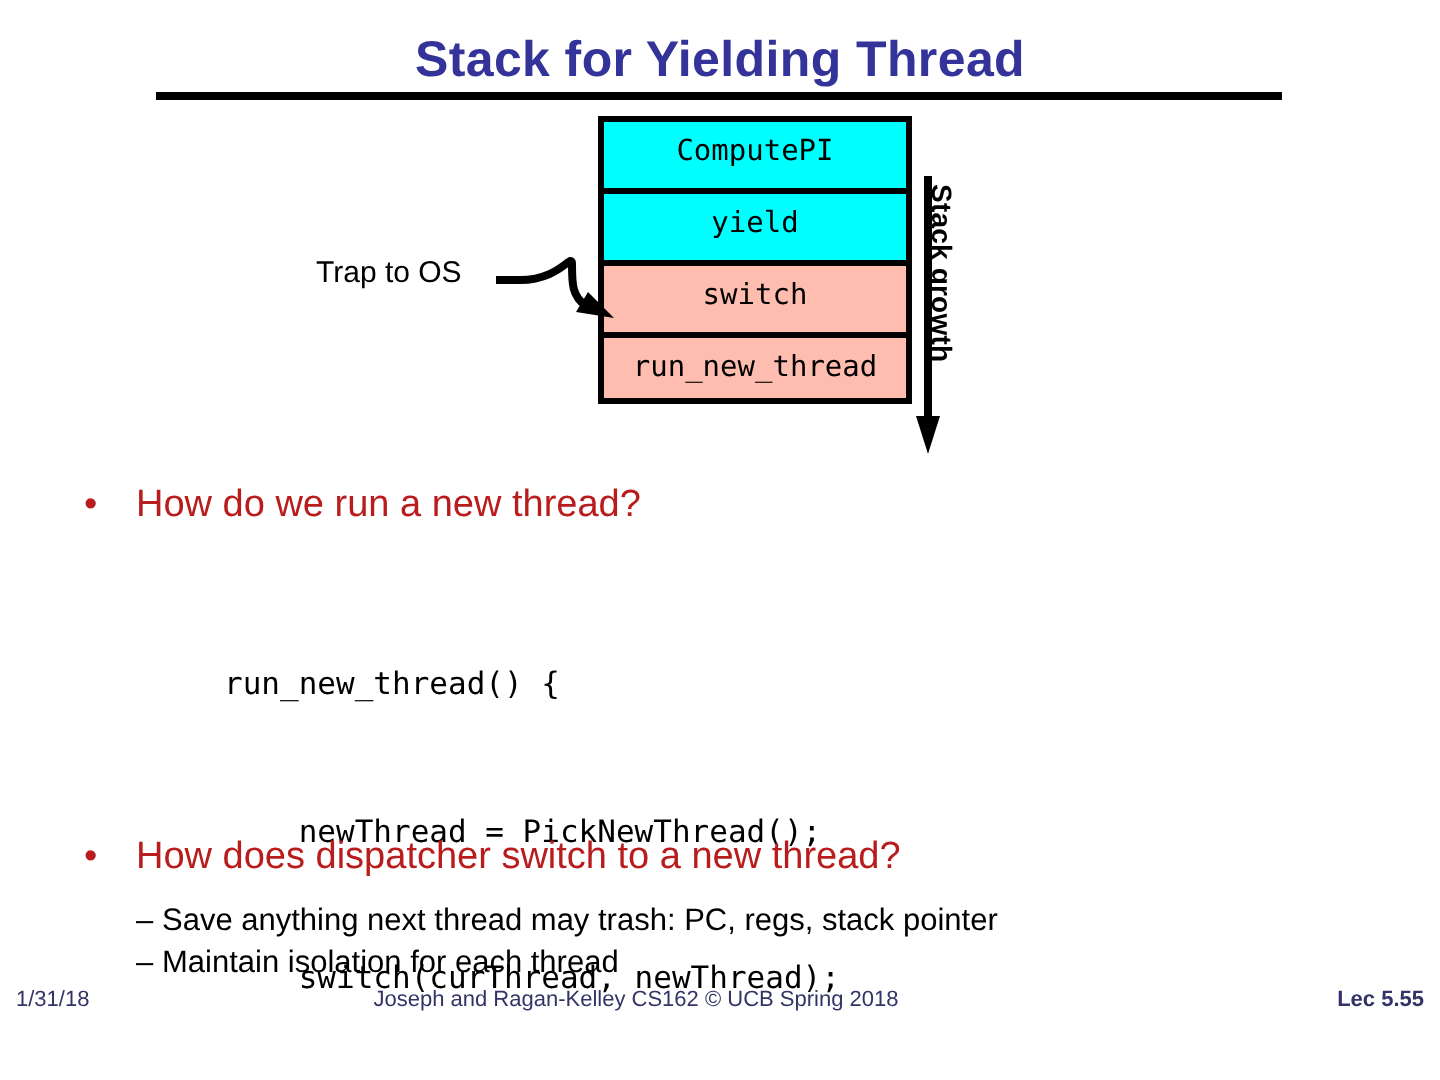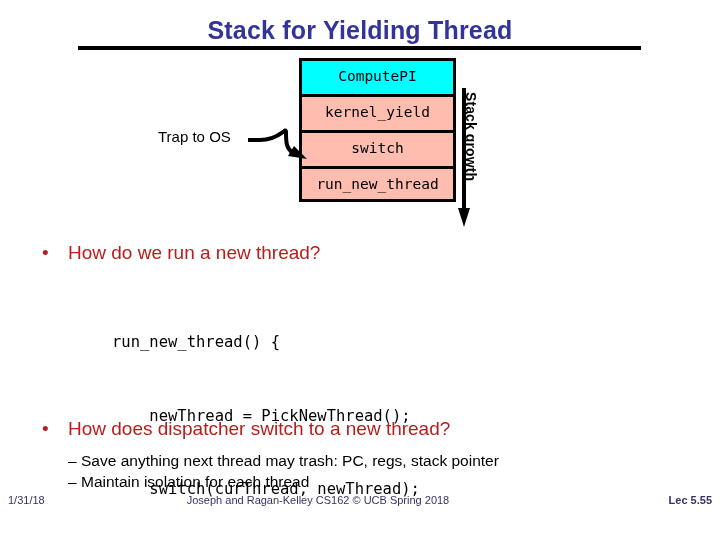--- a/index.html
+++ b/index.html
@@ -157,21 +157,21 @@
   #footer-lec    { right: 8px; text-align: center; font-weight: bold; }
 </style>
 </head>
 <body>
 
 <div class="slide-title">Stack for Yielding Thread</div>
 <div class="title-rule"></div>
 
 <div class="stack-wrap">
   <div class="stack-box cyan">ComputePI</div>
-  <div class="stack-box pink">kernel_yield</div>
+  <div class="stack-box cyan">yield</div>
   <div class="stack-box pink">switch</div>
   <div class="stack-box pink">run_new_thread</div>
 </div>
 
 <div class="trap-label">Trap to OS</div>
 <svg class="trap-arrow" viewBox="0 0 62 50">
   <path d="M 2 24 L 14 24 C 34 24 40 10 40 16 C 40 26 40 32 47 37" fill="none" stroke="#000000" stroke-width="4"></path>
   <polygon points="61,43 42,40 48,30" fill="#000000"></polygon>
 </svg>
 

